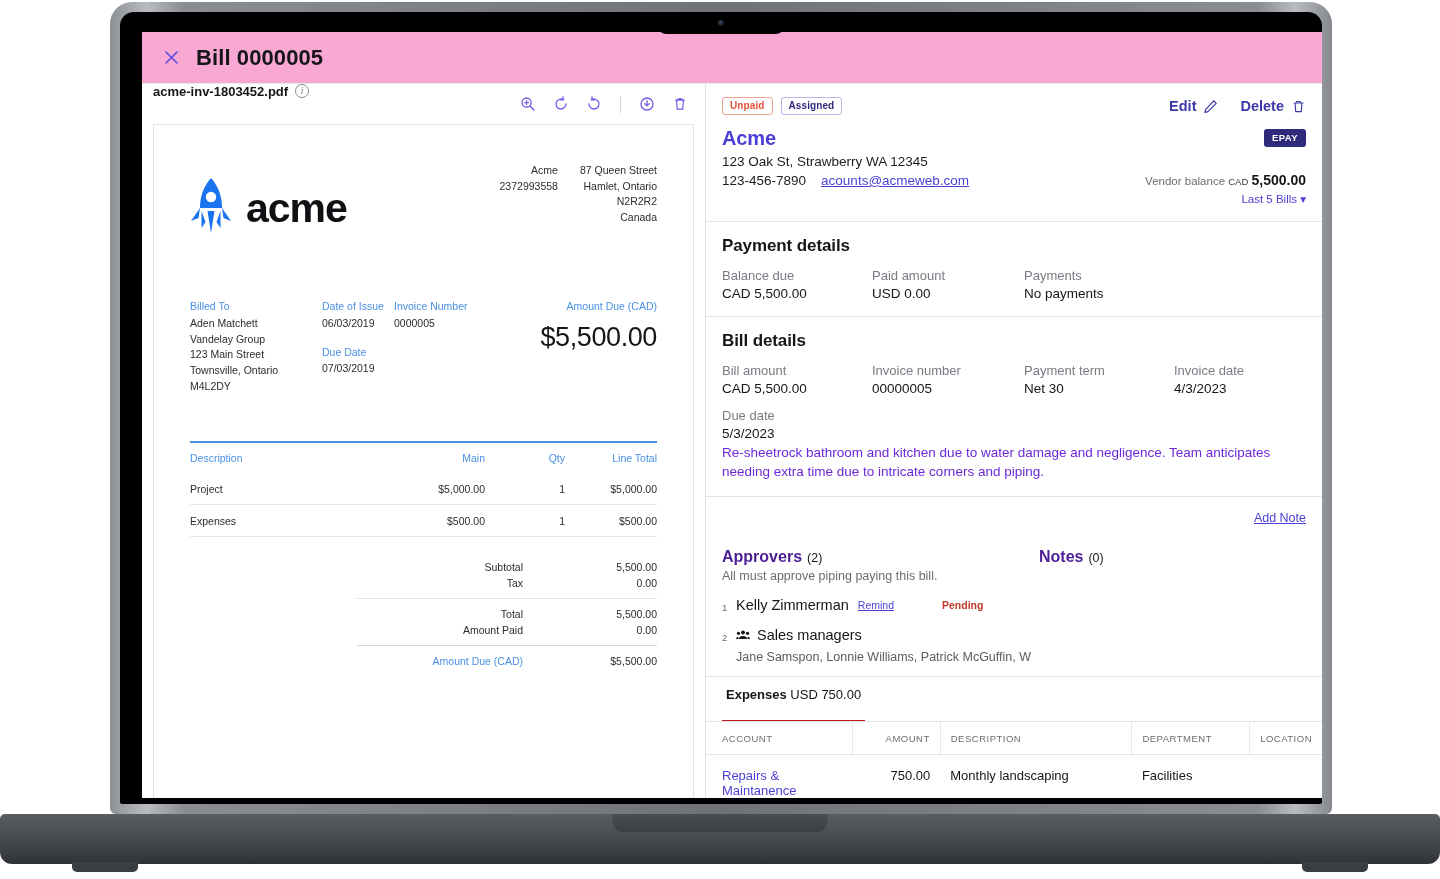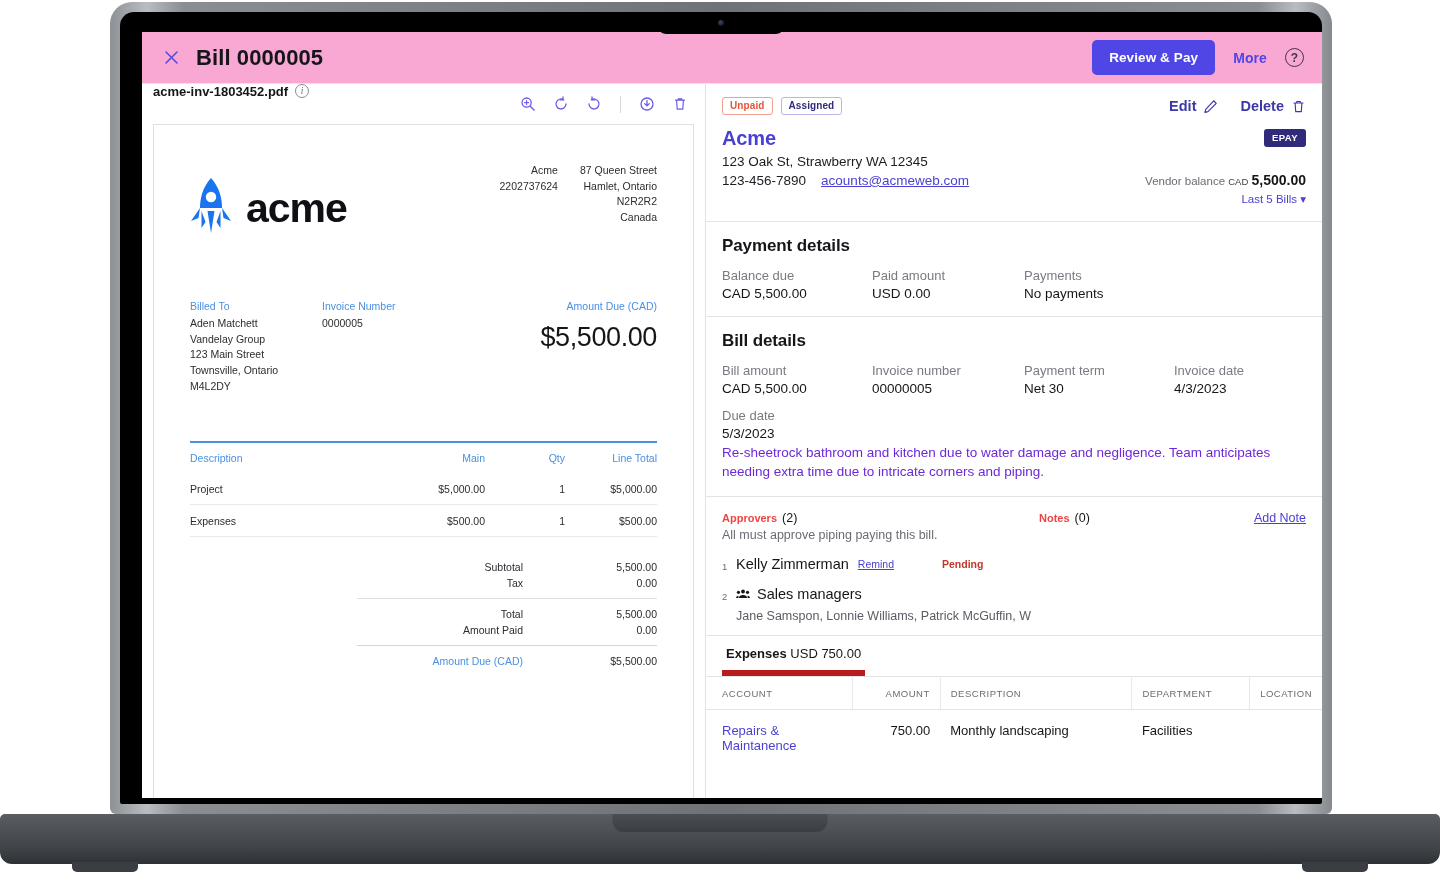--- a/index.html
+++ b/index.html
@@ -192,37 +192,37 @@
   .field .fv { font-size: 13.5px; color:#16161a; margin-top: 3px; }
   .w150{ width:150px;} .w152{width:152px;} .w150b{width:150px;}
 
   .desc-lbl { font-size:13px; color:#7a7a83; margin-top: 18px; }
   .desc-val { font-size: 13.5px; color:#6d28d9; margin-top: 2px; line-height: 1.42; max-width: 588px; }
 
   
   .appr-sec { padding: 14px 16px 12px 16px; border-bottom: 1px solid #e4e4e8; display:flex; }
   .appr-left { width: 305px; flex: 0 0 305px; }
   .hdr-line { display:flex; align-items:baseline; gap:5px; }
-  .hdr-line .h { font-size:11px; font-weight:700; color:#ef4444; }
+  .hdr-line .h { font-size:16px; font-weight:700; color:#4c1d95;margin-top:37px; }
   .hdr-line .cnt { font-size:12.5px; color:#16161a; }
   .appr-sub { font-size:12.5px; color:#6b6b74; margin-top:3px; }
   .appr-item { display:flex; align-items:center; margin-top: 14px; }
   .appr-item .num { width: 14px; font-size: 9.5px; color:#6b6b74; padding-top:4px; }
   .appr-item .nm { font-size: 14.5px; color:#16161a; }
   .remind { margin-left: 9px; font-size: 10.5px; color:#4a3fd4; text-decoration: underline; cursor:pointer; }
   .pending { font-size: 10.5px; color:#c0392b; font-weight:700; margin-left: 48px; }
   .grp-icon { margin-right:7px; display:flex; color:#16161a; }
   .appr-members { font-size: 12.5px; color:#5b5b64; margin-left: 14px; margin-top: 7px; position:relative; width: 295px; white-space:nowrap; overflow:hidden;}
   .notes-col { flex: 1 1 auto; display:flex; align-items:flex-start; padding-left: 12px; }
   .add-note { margin-left:auto; font-size:12.5px; color:#4a3fd4; text-decoration:underline; cursor:pointer; }
 
   
   .exp-tabs { padding: 0 16px; }
   .exp-tab {
-    display:inline-block; padding: 10px 4px 9px; border-bottom: 7px solid #b91c1c;
+    display:inline-block; padding: 10px 4px 18px; border-bottom: 2px solid #b91c1c;
     font-size: 13px; color:#16161a; cursor:pointer;
   }
   .exp-tab b { font-weight: 700; }
   .exp-tabs-line { border-bottom: 1px solid #e4e4e8; margin-top:-1px; }
 
   table.exp { width:100%; border-collapse: collapse; }
   table.exp th {
     font-size: 9.5px; color:#6b6b74; font-weight: 400; letter-spacing:.5px;
     text-align:left; padding: 11px 10px 10px; border-bottom: 1px solid #e4e4e8;
     border-left: 1px solid #e9e9ed;
@@ -250,25 +250,20 @@
 
       <div class="app">
 
         <div class="topbar">
           <div class="close-x">
             <svg width="15" height="15" viewBox="0 0 15 15" aria-hidden="true">
               <path d="M2 2 L13 13 M13 2 L2 13" stroke="#5a4ae3" stroke-width="1.6" fill="none" stroke-linecap="round"></path>
             </svg>
           </div>
           <div class="bill-title">Bill 0000005</div>
-          <div class="topbar-right">
-            <button class="btn-primary">Review &amp; Pay</button>
-            <div class="btn-link">More</div>
-            <div class="help-icon">?</div>
-          </div>
         </div>
 
         <div class="body-split">
 
           <div class="left-pane">
 
             <div class="pdf-toolbar">
               <div class="pdf-name">acme-inv-1803452.pdf</div>
               <div class="info-icon">i</div>
               <div class="pdf-tools">
@@ -320,39 +315,46 @@
                       <path d="M32 31 L41 44 L33.5 41 L32 31 Z" fill="#1a73ef"></path>
                       <path d="M11.5 34 L11.5 51 L15.5 45 Z" fill="#1a73ef"></path>
                       <path d="M30.5 34 L30.5 51 L26.5 45 Z" fill="#1a73ef"></path>
                       <path d="M17.5 34 L21 56 L24.5 34 Z" fill="#1a73ef"></path>
                     </svg>
                     <span class="logo-text">acme</span>
                   </div>
                   <div class="inv-from">
                     <div>
                       <div>Acme</div>
-                      <div>2202737624</div>
+                      <div>2372993558</div>
                     </div>
                     <div>
                       <div>87 Queen Street</div>
                       <div>Hamlet, Ontario</div>
                       <div>N2R2R2</div>
                       <div>Canada</div>
                     </div>
                   </div>
                 </div>
 
                 <div class="inv-meta">
                   <div class="meta-col c1">
                     <div class="lbl">Billed To</div>
                     <div>Aden Matchett</div>
                     <div>Vandelay Group</div>
                     <div>123 Main Street</div>
                     <div>Townsville, Ontario</div>
                     <div>M4L2DY</div>
+                  </div>
+                  <div class="meta-col c2">
+                    <div class="lbl">Date of Issue</div>
+                    <div>06/03/2019</div>
+                    <div class="spacer-due"></div>
+                    <div class="lbl">Due Date</div>
+                    <div>07/03/2019</div>
                   </div>
                   <div class="meta-col c3">
                     <div class="lbl">Invoice Number</div>
                     <div>0000005</div>
                   </div>
                   <div class="meta-col amt-col">
                     <div class="lbl">Amount Due (CAD)</div>
                     <div class="amt-big">$5,500.00</div>
                   </div>
                 </div>

